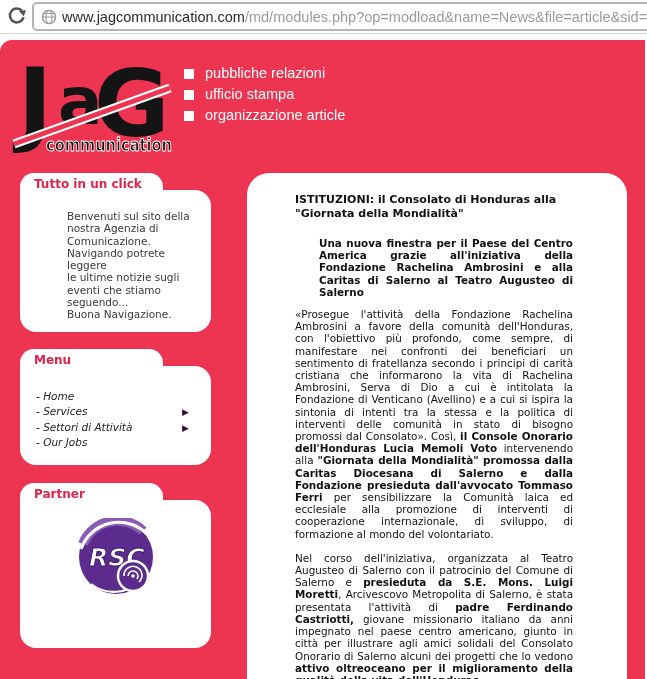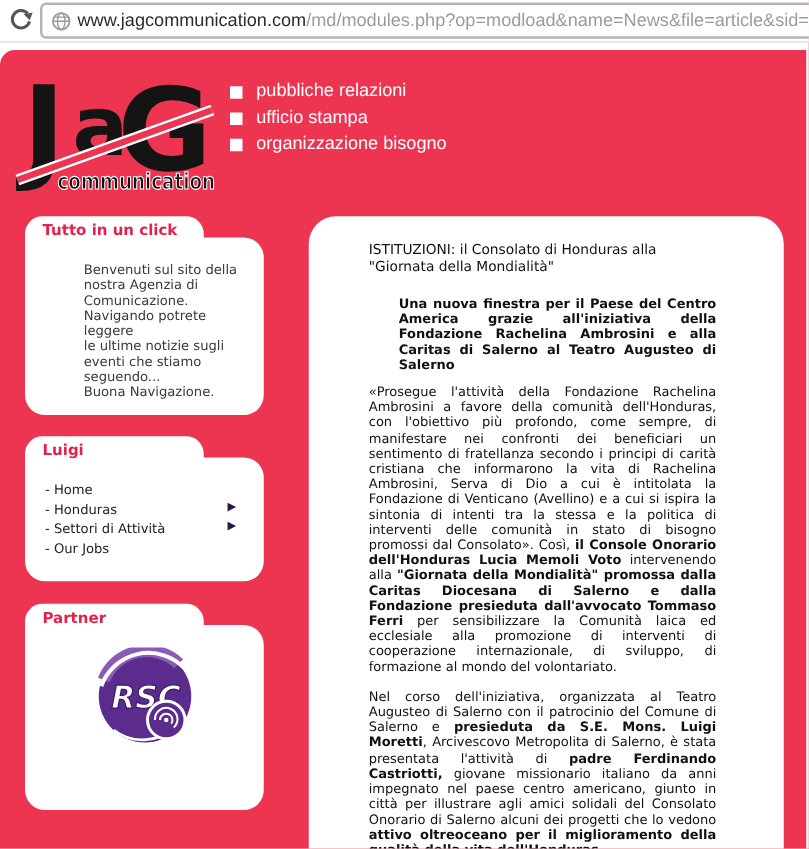--- a/index.html
+++ b/index.html
@@ -32,30 +32,30 @@
   .sbox{position:absolute;left:20px;width:191px;background:#fff;border-radius:16px;}
   .sbox::before{content:"";position:absolute;top:-17px;left:0;width:143px;height:34px;
                 background:#fff;border-radius:14px 14px 0 0;}
   .sbox-title{position:absolute;top:-13px;left:14px;color:#e0234a;font-weight:bold;
               font-size:12px;z-index:2;text-align:center;}
   .welcome-box{top:150px;height:142px;}
   .welcome-text{position:relative;z-index:1;padding:20px 10px 0 16px;font-size:10.5px;
                 line-height:12.3px;color:#3a3a3a;white-space:pre-line;margin-left:31px;}
   .menu-box{top:326px;height:99px;}
   .menu-list{position:relative;z-index:1;padding:20px 22px 0 16px;}
-  .menu-item{display:flex;align-items:flex-start;height:15.6px;font-size:10.5px;color:#222;
-             cursor:pointer;}
+  .menu-item{display:flex;align-items:flex-end;height:15.6px;font-size:10.5px;color:#222;
+             cursor:pointer;font-style:italic;}
   .menu-arrow{margin-left:auto;font-size:9px;color:#2d1245;line-height:1;}
   .partner-box{top:460px;height:148px;}
   .partner-logo{display:block;margin:18px auto 0;cursor:pointer;}
   
   .content{position:absolute;left:247px;top:133px;width:380px;bottom:-28px;background:#fff;
            border-radius:22px;}
   .article{padding:20px 54px 0 48px;color:#111;}
-  .article-title{font-size:11px;line-height:13.5px;font-weight:normal;margin:0 0 17px 0;}
+  .article-title{font-size:11px;line-height:13.5px;font-weight:bold;margin:0 0 17px 0;}
   .article p{font-size:10.4px;line-height:12.2px;margin:0 0 12px 0;text-align:justify;}
   .article .lead{font-weight:bold;margin-bottom:10px;margin-left:24px;}
   .bold{font-weight:bold;}
 </style>
 </head>
 <body>
 
 <div class="chrome">
   <div class="reload-btn">
     <svg width="22" height="22" viewBox="0 0 24 24">
@@ -91,45 +91,45 @@
     <div class="service-row">
       <span class="service-bullet"></span>
       <span class="service-label">pubbliche relazioni</span>
     </div>
     <div class="service-row">
       <span class="service-bullet"></span>
       <span class="service-label">ufficio stampa</span>
     </div>
     <div class="service-row">
       <span class="service-bullet"></span>
-      <span class="service-label">organizzazione bisogno</span>
+      <span class="service-label">organizzazione article</span>
     </div>
   </div>
 
   <div class="sbox welcome-box">
     <div class="sbox-title">Tutto in un click</div>
     <div class="welcome-text">Benvenuti sul sito della
 nostra Agenzia di
 Comunicazione.
 Navigando potrete leggere
 le ultime notizie sugli
 eventi che stiamo
 seguendo...
 Buona Navigazione.</div>
   </div>
 
   <div class="sbox menu-box">
-    <div class="sbox-title">Luigi</div>
+    <div class="sbox-title">Menu</div>
     <div class="menu-list">
       <div class="menu-item">
         <span>- Home</span>
         <span class="menu-arrow"></span>
       </div>
       <div class="menu-item">
-        <span>- Honduras</span>
+        <span>- Services</span>
         <span class="menu-arrow">▶</span>
       </div>
       <div class="menu-item">
         <span>- Settori di Attività</span>
         <span class="menu-arrow">▶</span>
       </div>
       <div class="menu-item">
         <span>- Our Jobs</span>
         <span class="menu-arrow"></span>
       </div>

